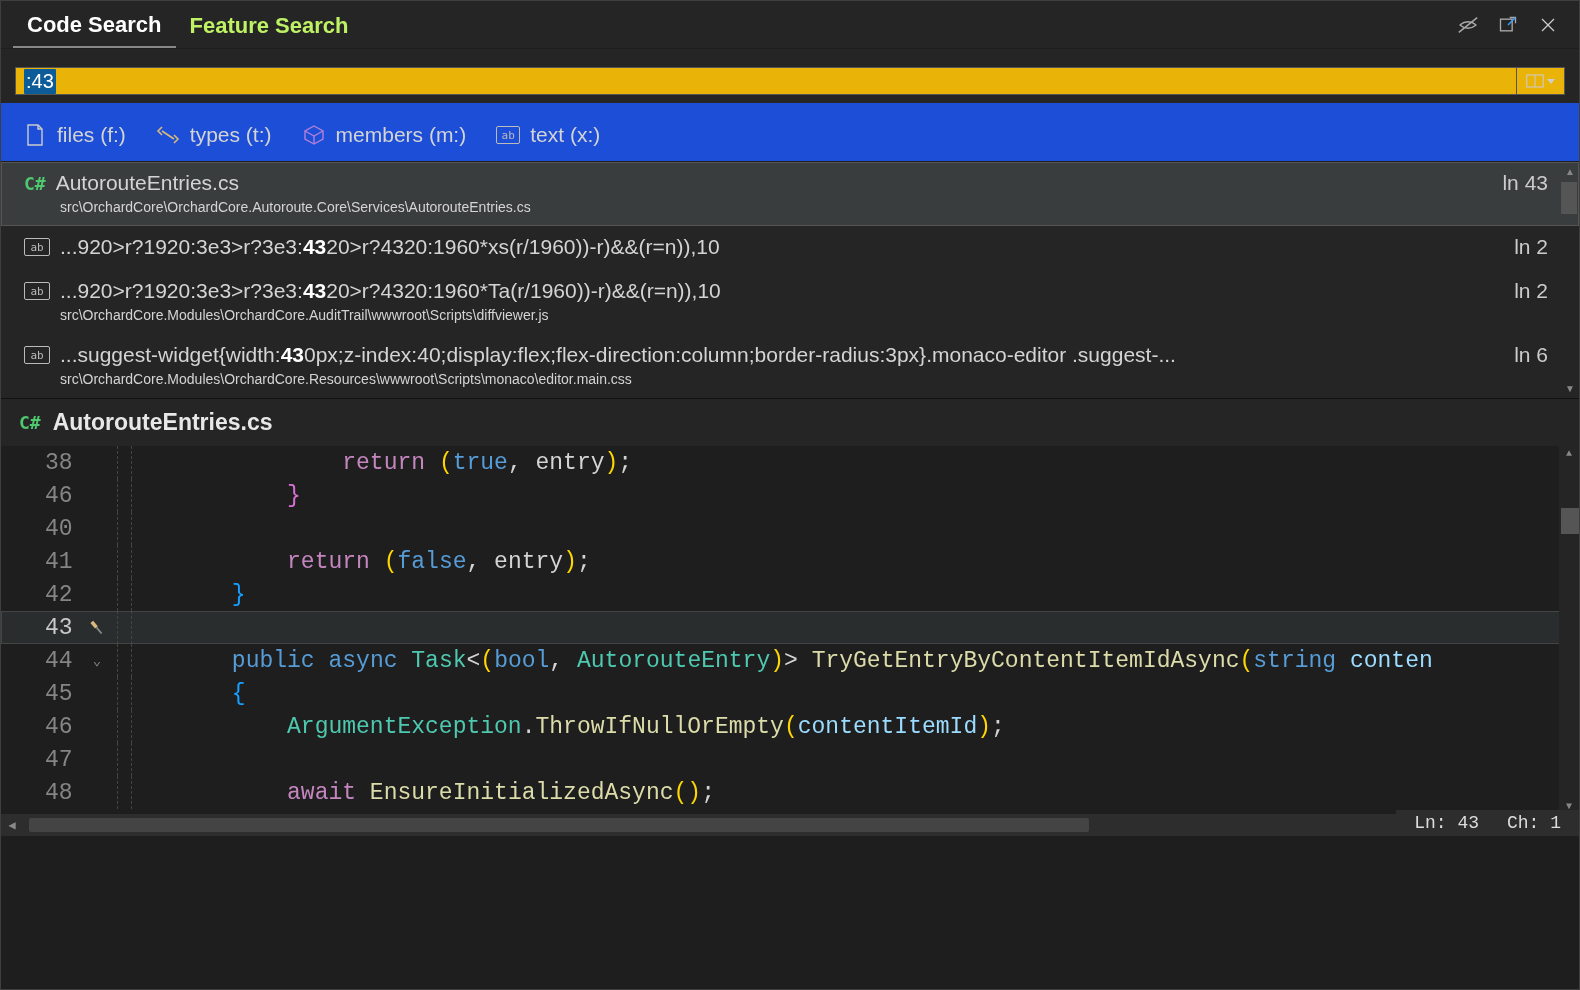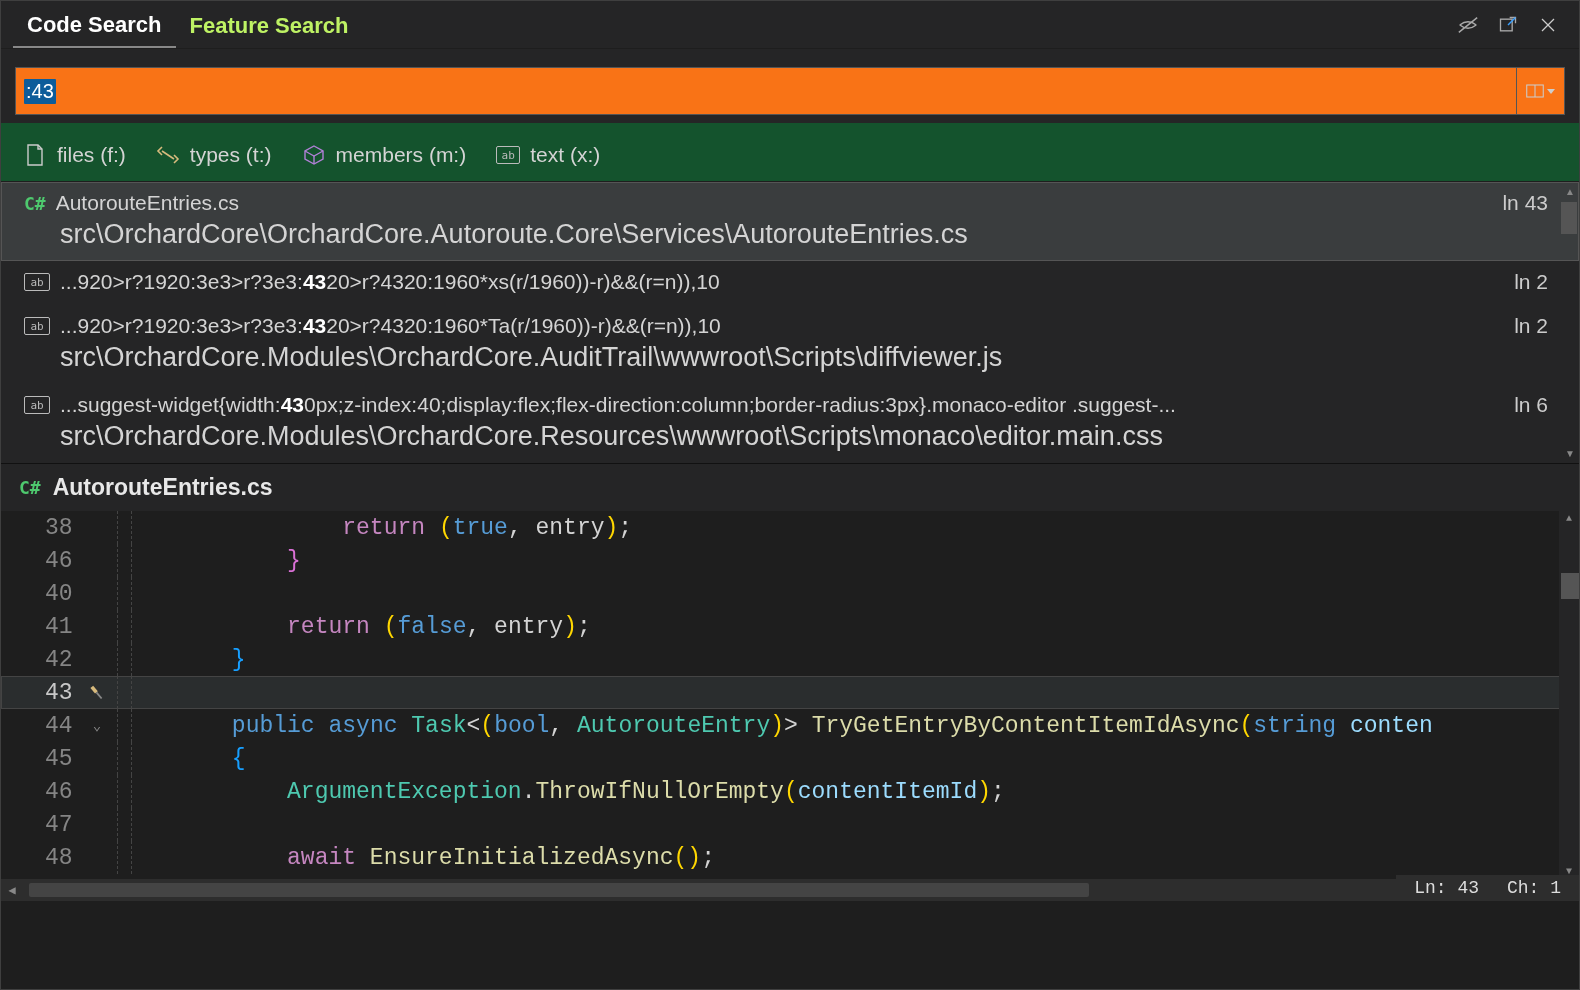--- a/index.html
+++ b/index.html
@@ -50,22 +50,22 @@
   cursor: pointer;
 }
 .search-row {
   padding: 18px 14px 8px 14px;
   background: #252526;
 }
 .search-box {
   display: flex;
   align-items: center;
   border: 1px solid #555;
-  background: #f97316;
-  height: 48px;
+  background: #eab308;
+  height: 28px;
 }
 .search-input {
   flex: 1;
   padding: 4px 8px;
   color: #fff;
   font-size: 20px;
   display: flex;
   align-items: center;
 }
 .search-sel {
@@ -79,21 +79,21 @@
   border-left: 1px solid #555;
   display: flex;
   align-items: center;
   justify-content: center;
   gap: 2px;
 }
 .filters {
   display: flex;
   gap: 30px;
   padding: 20px 22px 14px 22px;
-  background: #14532d;
+  background: #1d4ed8;
   align-items: center;
 }
 .filter {
   display: flex;
   align-items: center;
   gap: 10px;
   font-size: 21px;
   color: #d4d4d4;
   cursor: pointer;
 }
@@ -115,21 +115,21 @@
   border: 1px solid #555;
 }
 .result-top {
   display: flex;
   align-items: center;
   gap: 10px;
 }
 .result-title { font-size: 21px; color: #d4d4d4; flex: 1; white-space: nowrap; overflow: hidden; text-overflow: ellipsis; }
 .result-title b { font-weight: 700; color: #fff; }
 .result-ln { font-size: 21px; color: #cccccc; padding-right: 12px; }
-.result-path { font-size: 27px; color: #d4d4d4; padding-left: 36px; }
+.result-path { font-size: 14px; color: #d4d4d4; padding-left: 36px; }
 .csharp-badge { font-size: 18px; font-weight: 600; color: #4ec96e; font-family: Consolas, monospace; }
 .ab-badge {
   width: 26px; height: 18px; border: 1.5px solid #bbb; border-radius: 2px;
   display: flex; align-items: center; justify-content: center;
   font-size: 11px; font-family: monospace; color: #bbb;
 }
 .preview-header {
   background: #252526;
   padding: 10px 18px;
   display: flex;

